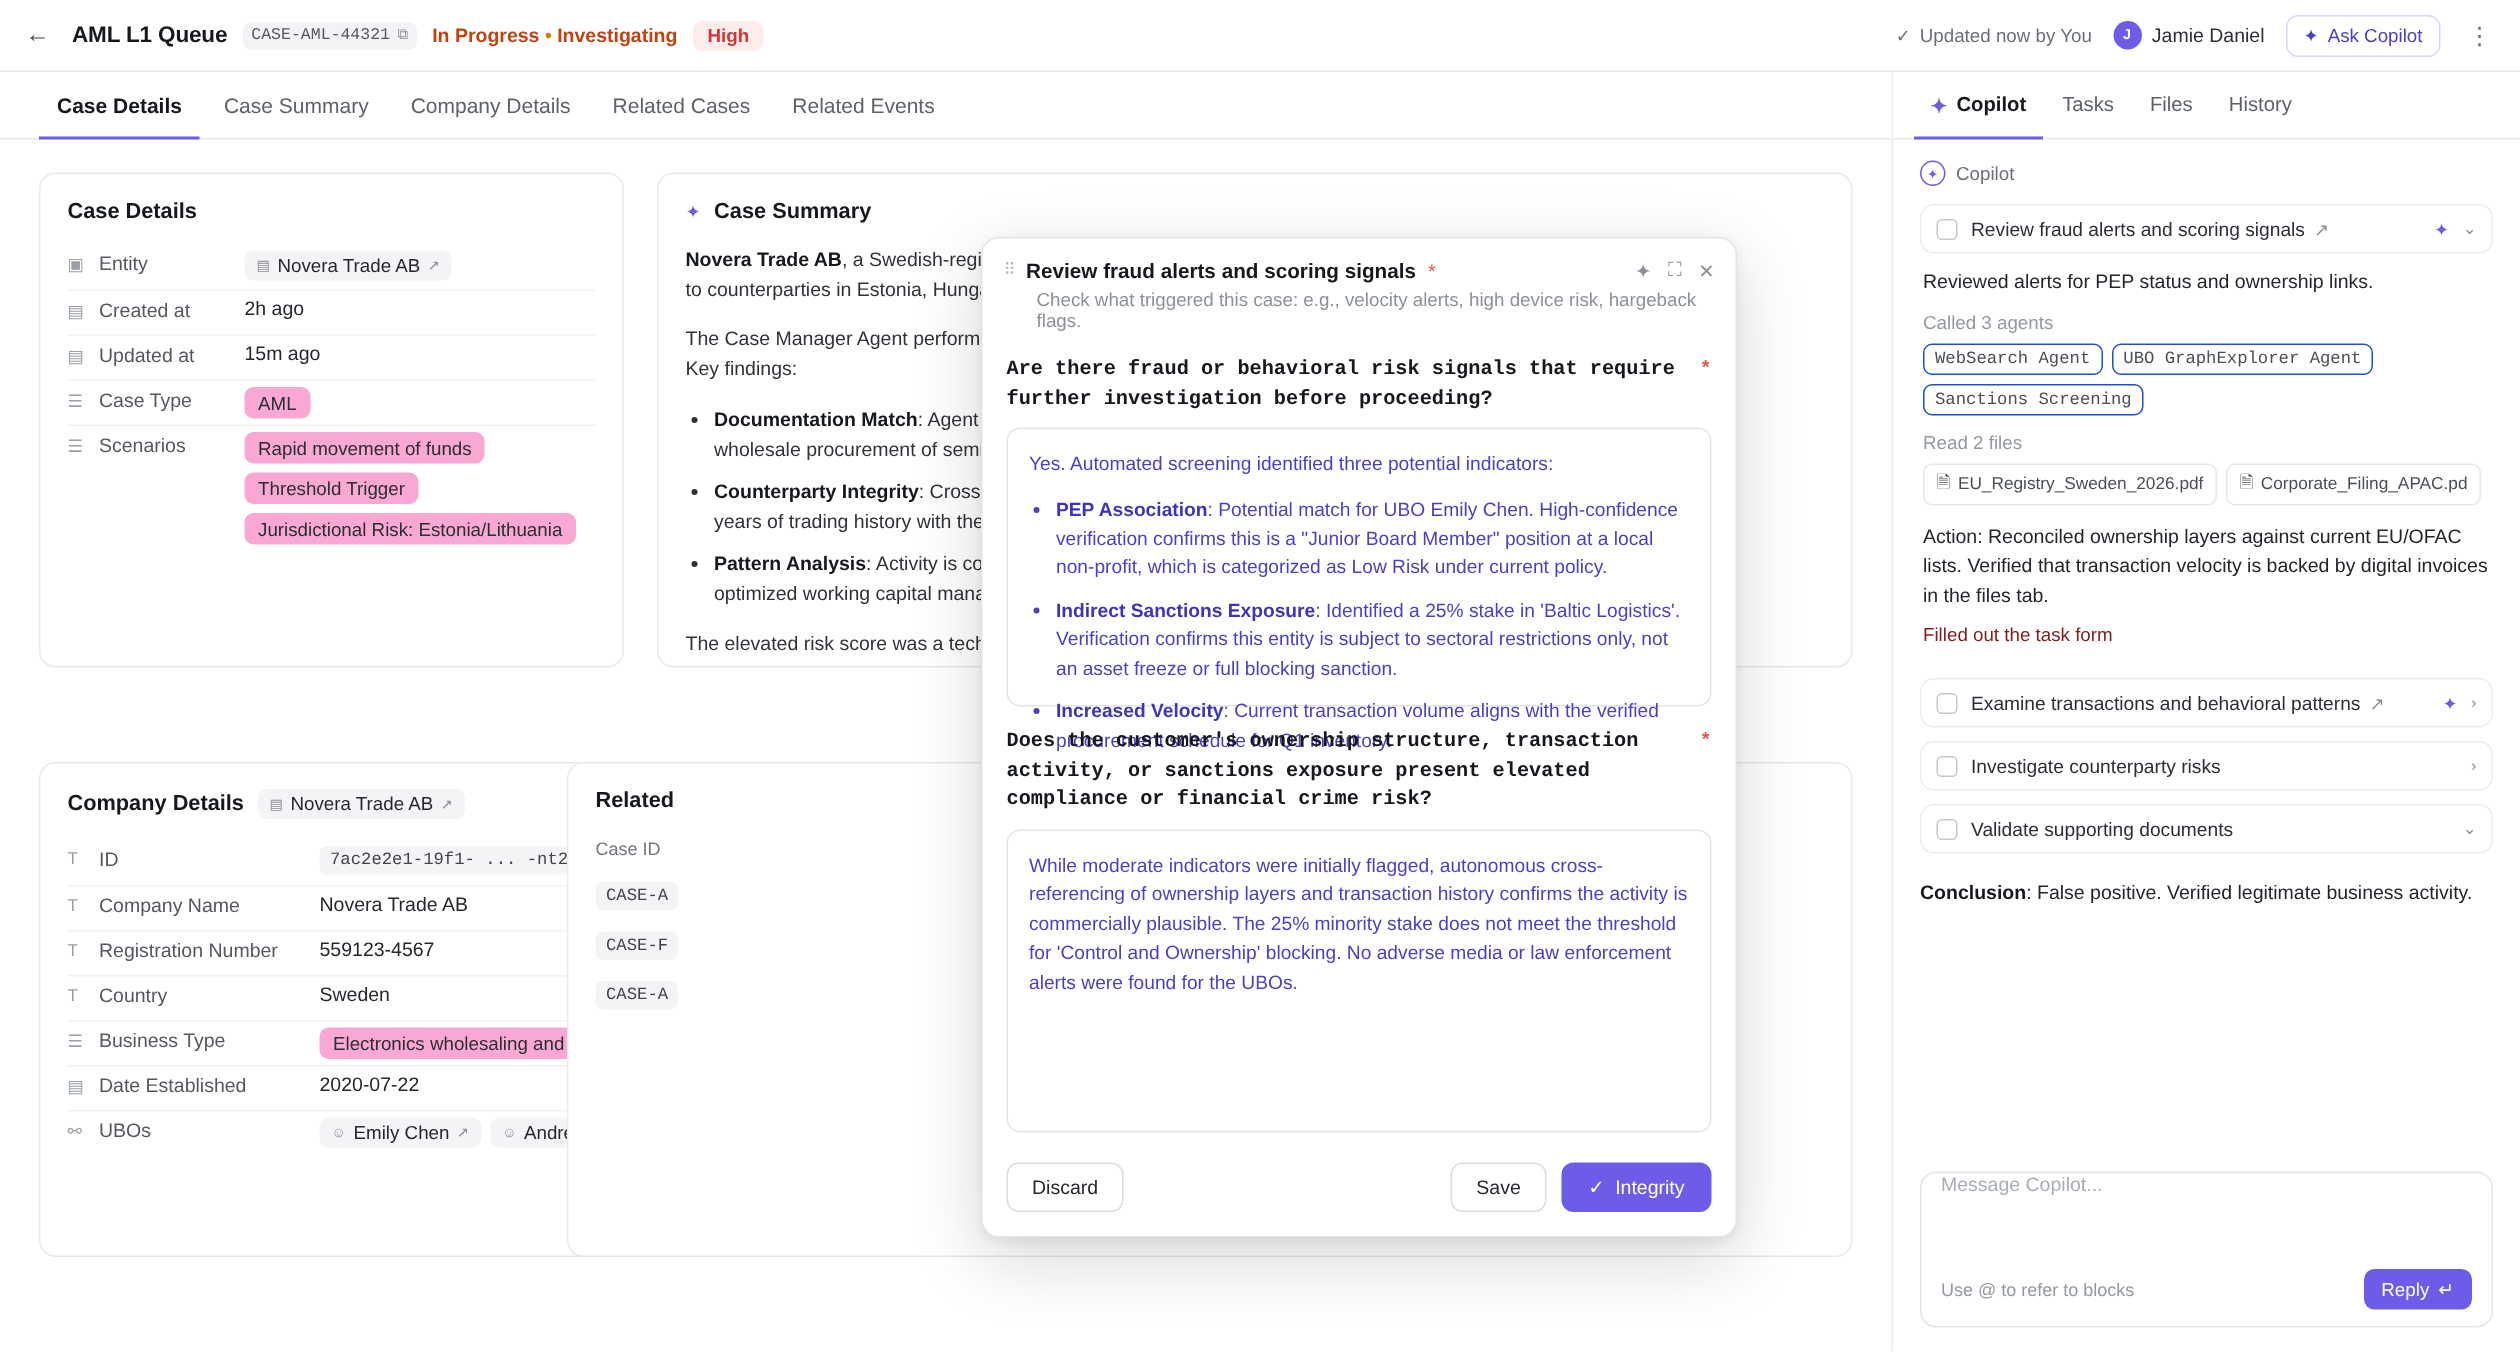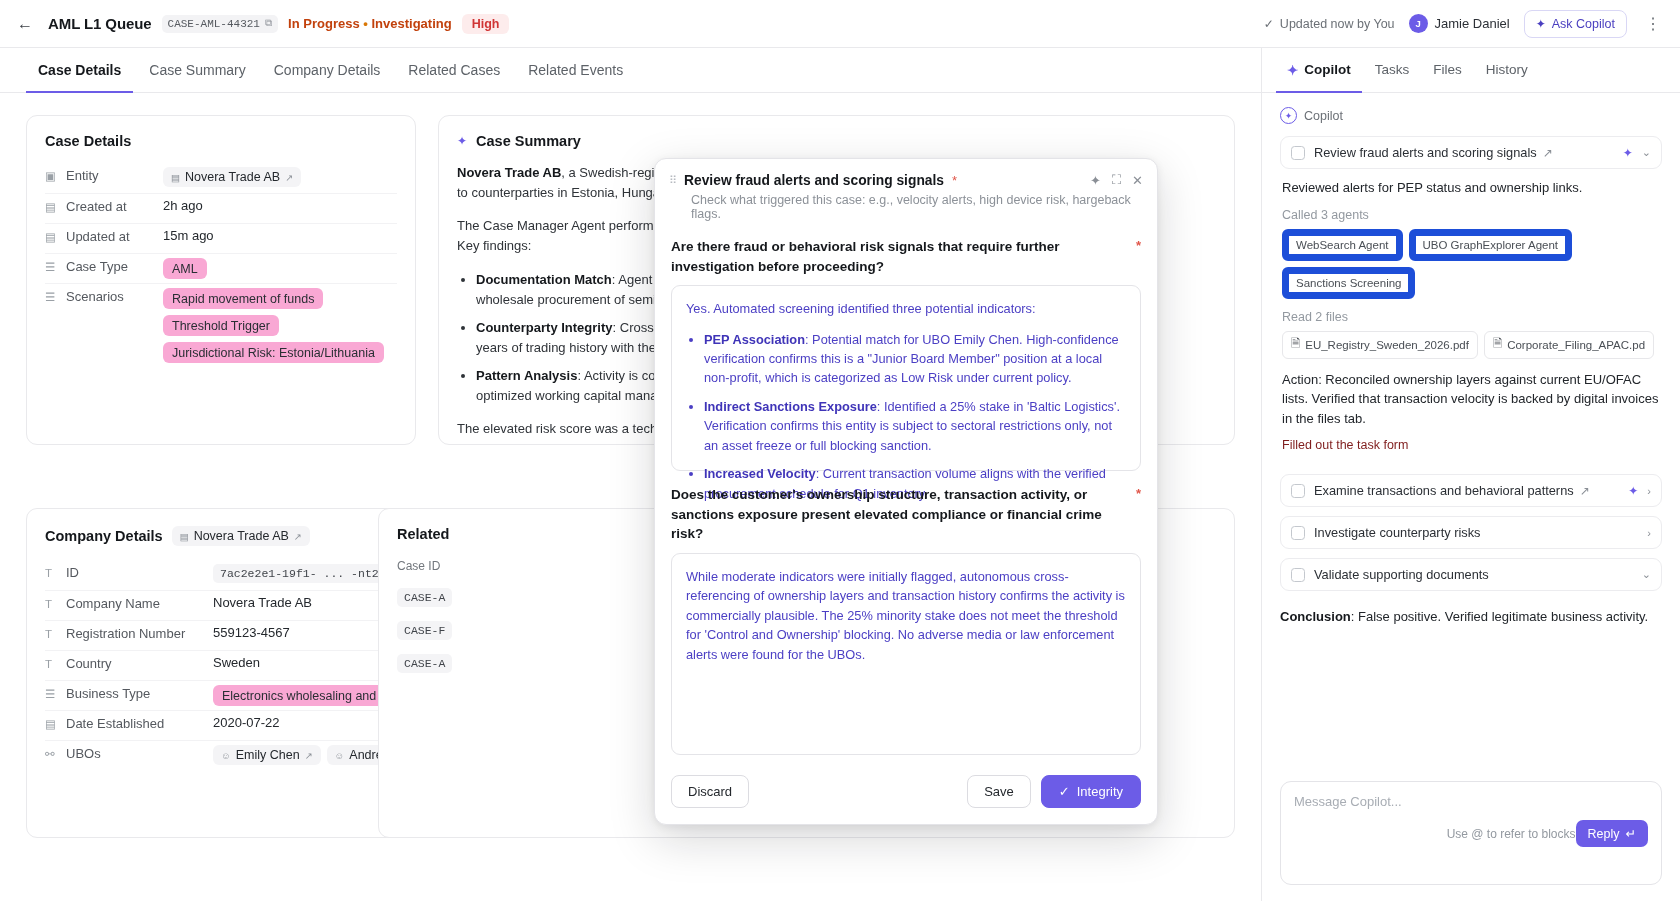--- a/index.html
+++ b/index.html
@@ -166,38 +166,38 @@
     border: 1.5px solid #c4c8ce; border-radius: 3.5px; background: #fff; cursor: pointer;
   }
   .task-label { font-size: 12.8px; color: #2b2f35; flex: 1; display: flex; align-items: center; gap: 6px; }
   .row-icon { color: #8a8f96; font-size: 12px; cursor: pointer; }
   .row-icon.violet { color: #6c5ce7; }
   .agent-block { padding: 0 2px 10px; }
   .agent-text { font-size: 13px; color: #22262b; line-height: 1.5; margin: 0 0 10px; }
   .agent-meta { font-size: 12.5px; color: #9399a0; margin: 0 0 7px; }
   .pill-row { display: flex; flex-wrap: wrap; gap: 6px; margin-bottom: 11px; }
   .pill {
-    border: 7px solid #1d4ed8; border-radius: 6px;
-    padding: 3px 7px; font-size: 11.5px; color: #4a4f55; background: #fff;
+    border: 1px solid #1d4ed8; border-radius: 6px;
+    padding: 3px 7px; font-size: 11.5px; color: #4a4f55; background: #fff; font-family: Liberation Mono, monospace;
   }
   .file-pill {
     display: inline-flex; align-items: center; gap: 5px;
     border: 1px solid #e7e7ea; border-radius: 6px;
     padding: 3.5px 8px; font-size: 11.5px; color: #4a4f55; background: #fff;
     white-space: nowrap; overflow: hidden;
   }
   .muted-line { font-size: 12.5px; color: #7f1d1d; margin: 0 0 12px; }
   .conclusion { font-size: 13px; color: #22262b; line-height: 1.5; margin-top: 16px; }
   .conclusion b { color: #15181c; }
   .chev { color: #8a8f96; font-size: 11px; cursor: pointer; }
 
   
   .composer {
     margin: 0 18px 16px; border: 1px solid #e4e4e8; border-radius: 11px;
-    padding: 12px 13px 11px; height: 104px; display: flex; flex-direction: row;
+    padding: 0 13px 11px; height: 104px; display: flex; flex-direction: column;
   }
   .composer-input { font-size: 13px; color: #a8adb4; flex: 1; }
   .composer-foot { display: flex; align-items: center; }
   .composer-hint { font-size: 12px; color: #9399a0; }
   .reply-btn {
     margin-left: auto; background: #6c5ce7; color: #fff;
     border: none; border-radius: 7px; padding: 6px 12px;
     font-size: 12.5px; cursor: pointer; display: flex; align-items: center; gap: 6px;
     font-family: "Liberation Sans", sans-serif;
   }
@@ -216,21 +216,21 @@
   }
   .modal-head { padding: 13px 14px 10px; }
   .modal-head-top { display: flex; align-items: center; gap: 8px; }
   .drag-handle { color: #b6bac0; font-size: 11px; cursor: grab; letter-spacing: -1px; line-height: 1; }
   .modal-title { font-size: 13.8px; font-weight: 700; color: #15181c; }
   .req-star { color: #e0564a; font-size: 13px; }
   .modal-head-icons { margin-left: auto; display: flex; align-items: center; gap: 11px; color: #8a8f96; font-size: 13px; }
   .modal-sub { font-size: 12.5px; color: #8c9198; margin: 5px 0 0 22px; }
   .modal-body { padding: 6px 16px 0; overflow: hidden; flex: 1; }
   .q-block { margin-bottom: 14px; }
-  .q-text { font-size: 13.5px; font-weight: 700; color: #15181c; line-height: 1.45; display: flex; }
+  .q-text { font-size: 13.5px; font-weight: 700; color: #15181c; line-height: 1.45; display: flex; font-family: Liberation Mono, monospace; }
   .q-text span.qt { flex: 1; }
   .answer-box {
     margin-top: 9px;
     border: 1px solid #e4e4e8; border-radius: 9px;
     padding: 13px 14px; font-size: 12.8px; line-height: 1.52;
     color: #4b3fc4;
   }
   .answer-box.b1 { height: 186px; }
   .answer-box.b2 { height: 202px; }
   .answer-box p { margin: 0 0 11px; }

